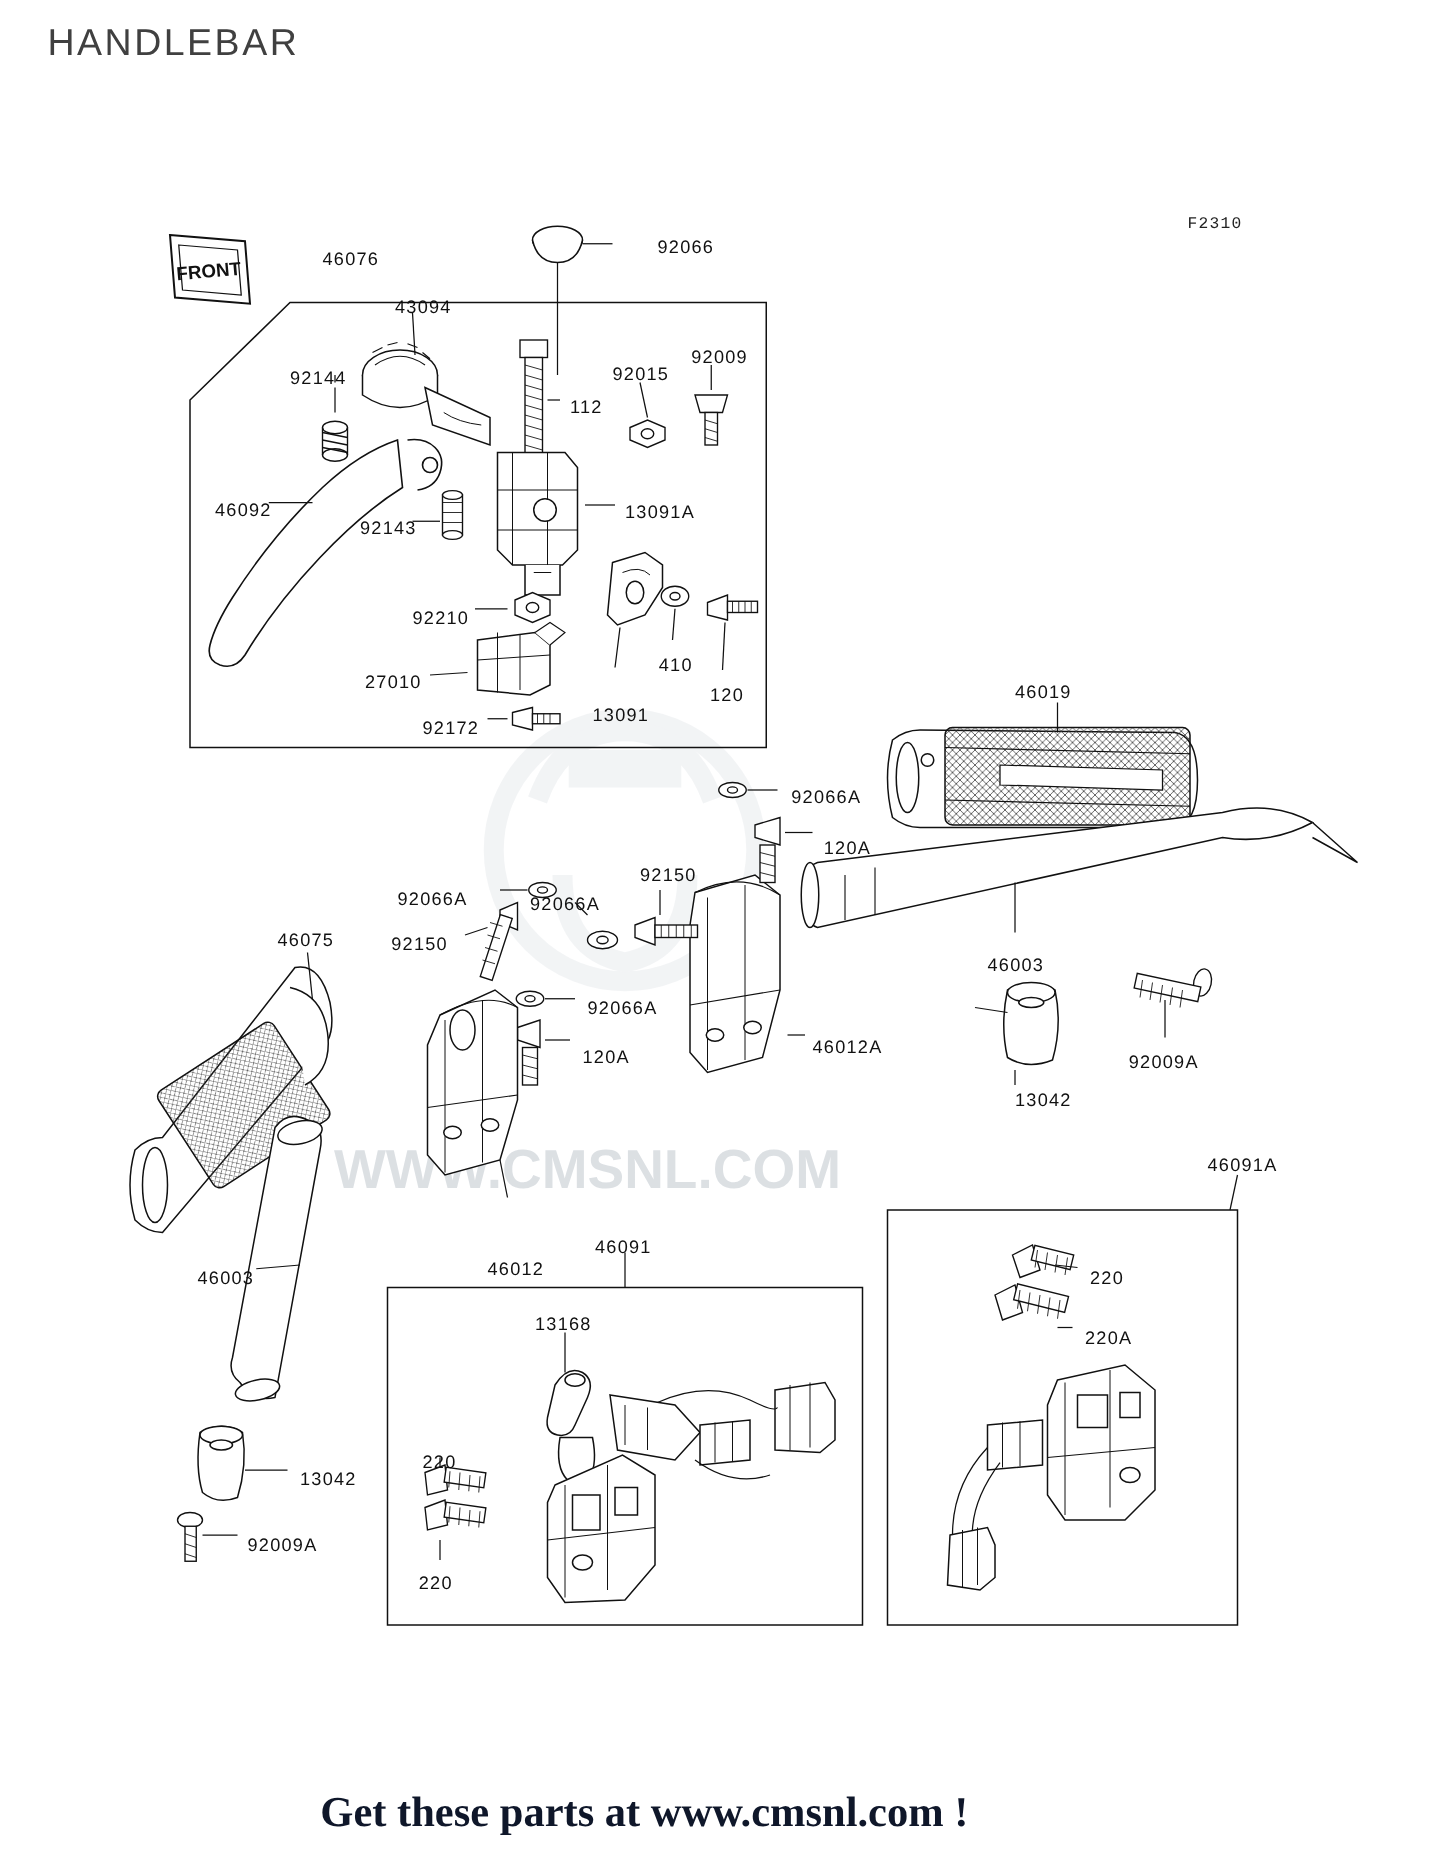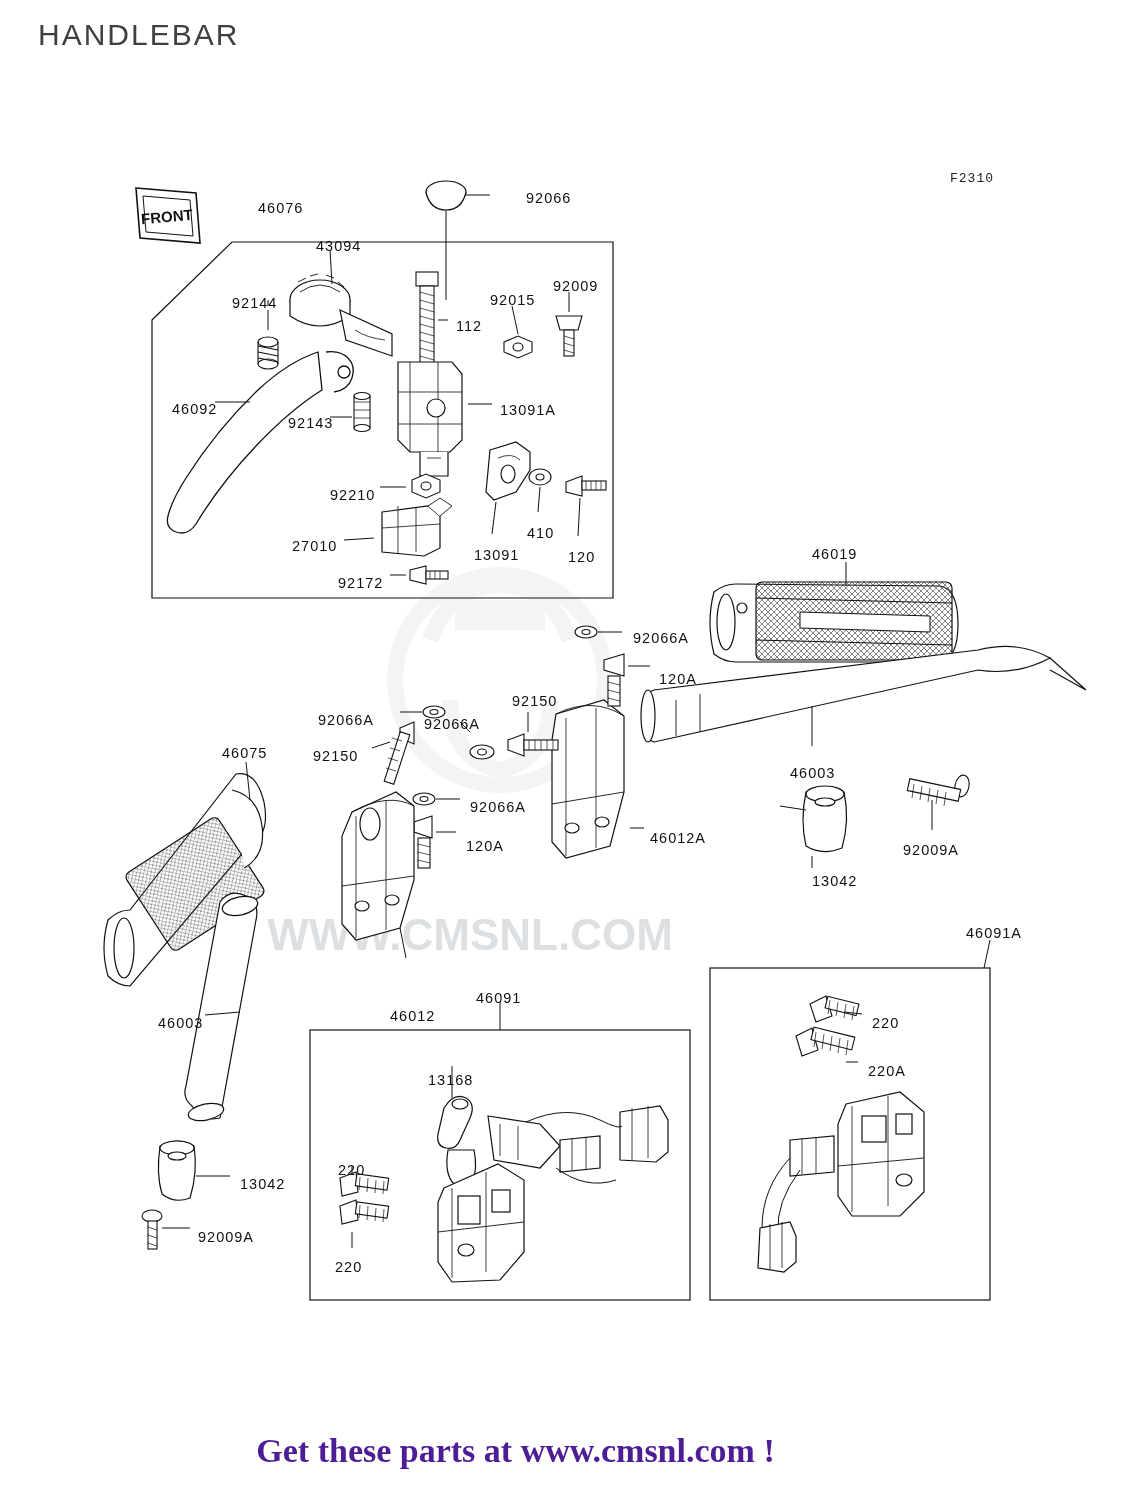--- a/index.html
+++ b/index.html
@@ -1,19 +1,19 @@
 <!DOCTYPE html>
 <html><head>
 <meta charset="utf-8">
 <style>
   html,body{margin:0;padding:0;background:#ffffff;}
   body{width:1147px;height:1500px;position:relative;font-family:"Liberation Sans",sans-serif;color:#000;overflow:hidden;}
   #page-title{position:absolute;left:38px;top:18px;font-size:30px;letter-spacing:2px;color:#404040;}
   #doc-code{position:absolute;left:950px;top:171px;font-size:13px;letter-spacing:1px;color:#222;font-family:"Liberation Mono",monospace;}
-  #footer{position:absolute;left:0;top:1432px;width:1031px;text-align:center;font-size:34px;font-weight:bold;color:#4c1d95;font-family:"Liberation Serif",serif;}
+  #footer{position:absolute;left:0;top:1432px;width:1031px;text-align:center;font-size:34px;font-weight:bold;color:#0f172a;font-family:"Liberation Serif",serif;}
   .lbl{position:absolute;font-size:14.5px;letter-spacing:1px;color:#111;font-family:"Liberation Sans",sans-serif;white-space:nowrap;}
   .diag{position:absolute;left:0;top:0;width:1147px;height:1500px;}
 </style>
 </head>
 <body>
 
 <div id="page-title">HANDLEBAR</div>
 <div id="doc-code">F2310</div>
 
 <svg class="diag" viewBox="0 0 1147 1500" xmlns="http://www.w3.org/2000/svg">
@@ -377,42 +377,42 @@
     <div class="lbl" style="left: 490px; top: 292px;">92015</div>
     <div class="lbl" style="left: 553px; top: 278px;">92009</div>
     <div class="lbl" style="left: 456px; top: 318px;">112</div>
     <div class="lbl" style="left: 172px; top: 401px;">46092</div>
     <div class="lbl" style="left: 288px; top: 415px; text-align: center;">92143</div>
     <div class="lbl" style="left: 500px; top: 402px;">13091A</div>
     <div class="lbl" style="left: 330px; top: 487px;">92210</div>
     <div class="lbl" style="left: 527px; top: 525px;">410</div>
     <div class="lbl" style="left: 568px; top: 549px;">120</div>
     <div class="lbl" style="left: 292px; top: 538px;">27010</div>
-    <div class="lbl" style="left: 474px; top: 547px;">13091</div>
+    <div class="lbl" style="left: 474px; top: 565px;">13091</div>
     <div class="lbl" style="left: 338px; top: 575px;">92172</div>
     <div class="lbl" style="left: 812px; top: 546px;">46019</div>
     <div class="lbl" style="left: 633px; top: 630px;">92066A</div>
     <div class="lbl" style="left: 659px; top: 671px;">120A</div>
     <div class="lbl" style="left: 512px; top: 693px;">92150</div>
     <div class="lbl" style="left: 318px; top: 712px;">92066A</div>
     <div class="lbl" style="left: 424px; top: 716px;">92066A</div>
     <div class="lbl" style="left: 313px; top: 748px;">92150</div>
     <div class="lbl" style="left: 222px; top: 745px;">46075</div>
     <div class="lbl" style="left: 790px; top: 765px;">46003</div>
     <div class="lbl" style="left: 470px; top: 799px;">92066A</div>
     <div class="lbl" style="left: 466px; top: 838px;">120A</div>
     <div class="lbl" style="left: 650px; top: 830px;">46012A</div>
     <div class="lbl" style="left: 903px; top: 842px;">92009A</div>
     <div class="lbl" style="left: 812px; top: 873px;">13042</div>
     <div class="lbl" style="left: 966px; top: 925px;">46091A</div>
     <div class="lbl" style="left: 390px; top: 966px; margin-top: 42px;">46012</div>
     <div class="lbl" style="left: 476px; top: 990px;">46091</div>
     <div class="lbl" style="left: 158px; top: 1015px;">46003</div>
     <div class="lbl" style="left: 872px; top: 1015px;">220</div>
-    <div class="lbl" style="left: 428px; top: 1052px; margin-top: 20px;">13168</div>
+    <div class="lbl" style="left: 428px; top: 1052px;">13168</div>
     <div class="lbl" style="left: 868px; top: 1063px;">220A</div>
     <div class="lbl" style="left: 338px; top: 1162px;">220</div>
     <div class="lbl" style="left: 240px; top: 1176px;">13042</div>
     <div class="lbl" style="left: 335px; top: 1259px;">220</div>
     <div class="lbl" style="left: 198px; top: 1229px;">92009A</div>
   </div>
 
 <div id="footer">Get these parts at www.cmsnl.com !</div>
 
 </body></html>

